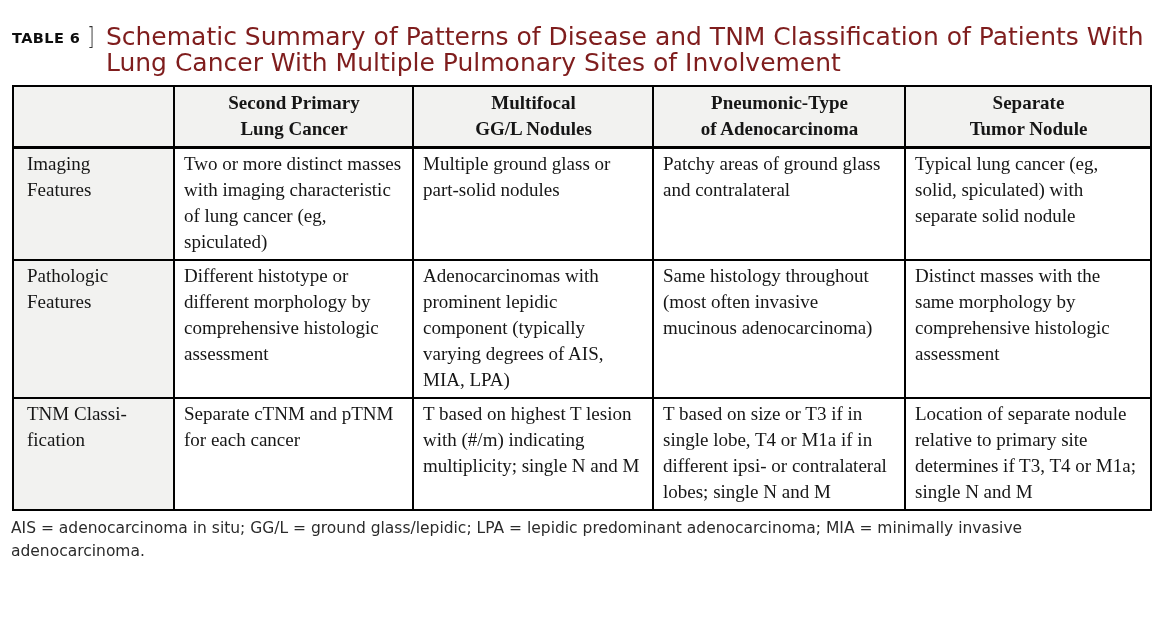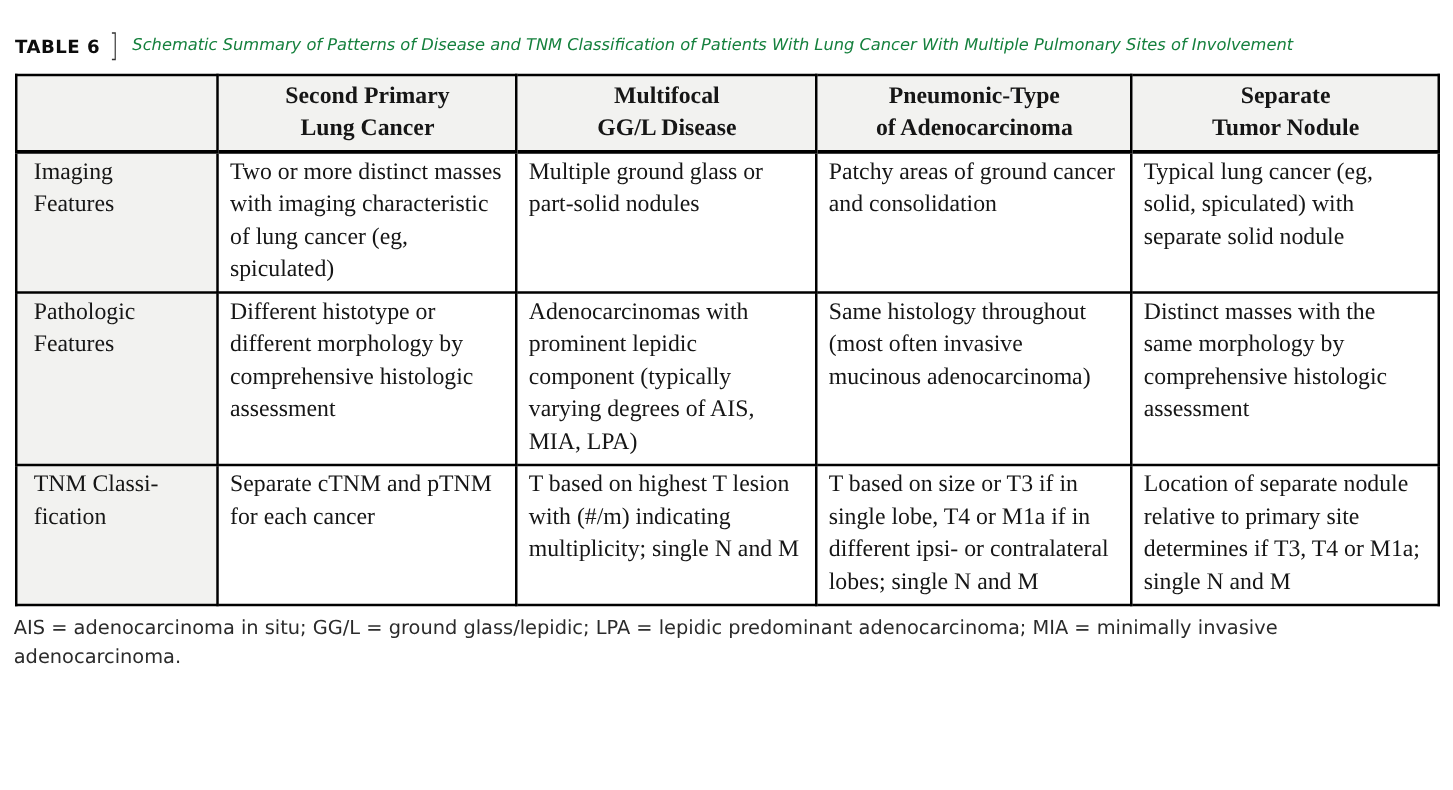--- a/index.html
+++ b/index.html
@@ -14,22 +14,22 @@
   .titleblock { display: flex; align-items: flex-start; margin: 18px 0 9px 2px; }
   .table-label {
     font-weight: bold; font-size: 14.5px; letter-spacing: 0.4px;
     padding-top: 6px; white-space: nowrap; color: #0d0d0d;
   }
   .bracket {
     font-size: 25px; font-weight: 200; line-height: 1;
     padding: 0 0 0 7px; color: #333; transform: scaleX(0.75);
   }
   .title-text {
-    font-size: 13px; line-height: 26px; flex: 1;
-    padding-left: 9px; color: #15803d; font-style: italic;
+    font-size: 25px; line-height: 26px; flex: 1;
+    padding-left: 9px; color: #7f1d1d;
   }
 
   
   table.tnm {
     border-collapse: collapse; table-layout: fixed;
     width: 1138px; margin-left: 2px;
     font-family: "Liberation Serif", "DejaVu Serif", serif;
     font-size: 19px; color: #161616;
   }
   .tnm th, .tnm td {
@@ -83,34 +83,34 @@
       <col style="width:240px">
       <col style="width:252px">
       <col style="width:246px">
     </colgroup>
     <thead>
       <tr>
         <th></th>
         <th>Second Primary
 Lung Cancer</th>
         <th>Multifocal
-GG/L Disease</th>
+GG/L Nodules</th>
         <th>Pneumonic-Type
 of Adenocarcinoma</th>
         <th>Separate
 Tumor Nodule</th>
       </tr>
     </thead>
     <tbody>
       <tr class="r1">
         <td class="rowlabel">Imaging
 Features</td>
         <td>Two or more distinct masses with imaging characteristic of lung cancer (eg, spiculated)</td>
         <td>Multiple ground glass or part-solid nodules</td>
-        <td>Patchy areas of ground cancer and consolidation</td>
+        <td>Patchy areas of ground glass and contralateral</td>
         <td>Typical lung cancer (eg, solid, spiculated) with separate solid nodule</td>
       </tr>
       <tr class="r2">
         <td class="rowlabel">Pathologic
 Features</td>
         <td>Different histotype or different morphology by comprehensive histologic assessment</td>
         <td>Adenocarcinomas with prominent lepidic component (typically varying degrees of AIS, MIA, LPA)</td>
         <td>Same histology throughout (most often invasive mucinous adenocarcinoma)</td>
         <td>Distinct masses with the same morphology by comprehensive histologic assessment</td>
       </tr>

